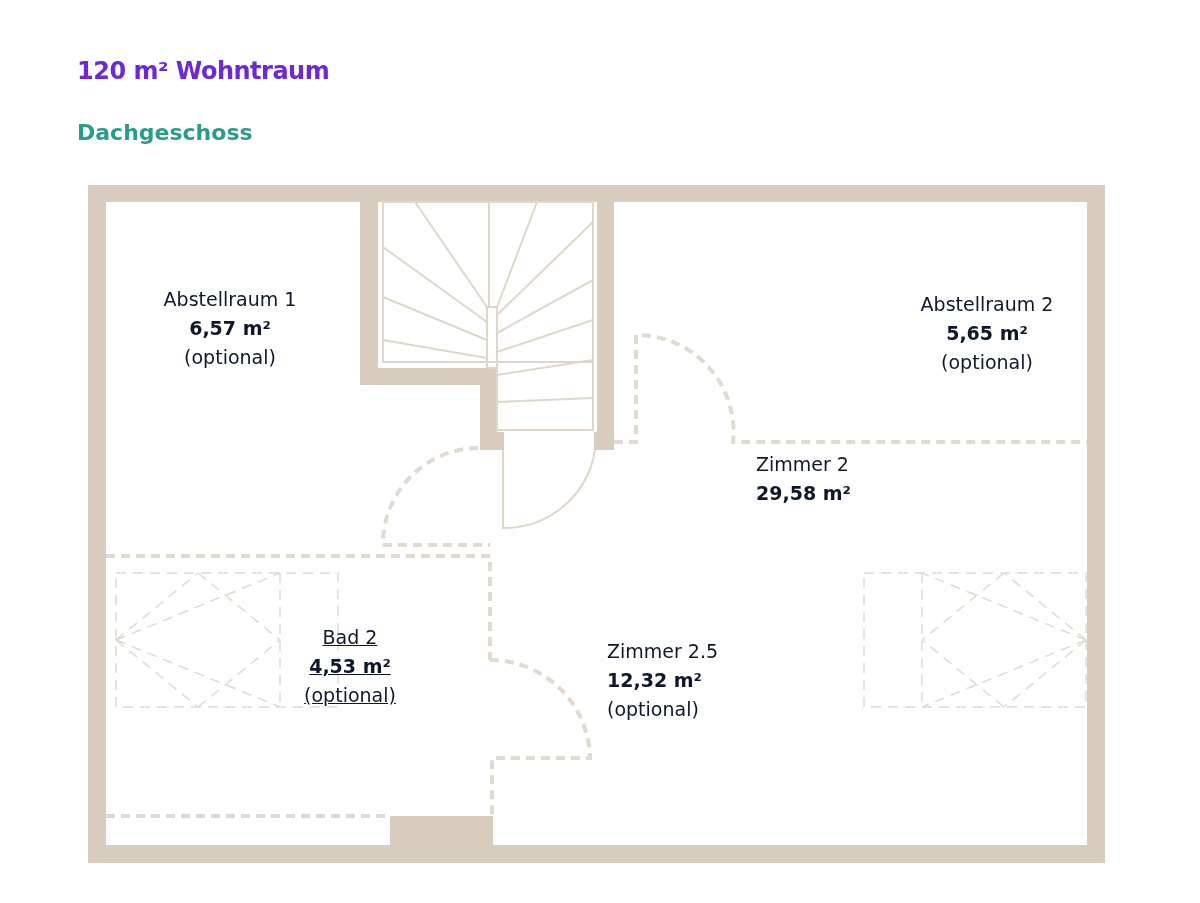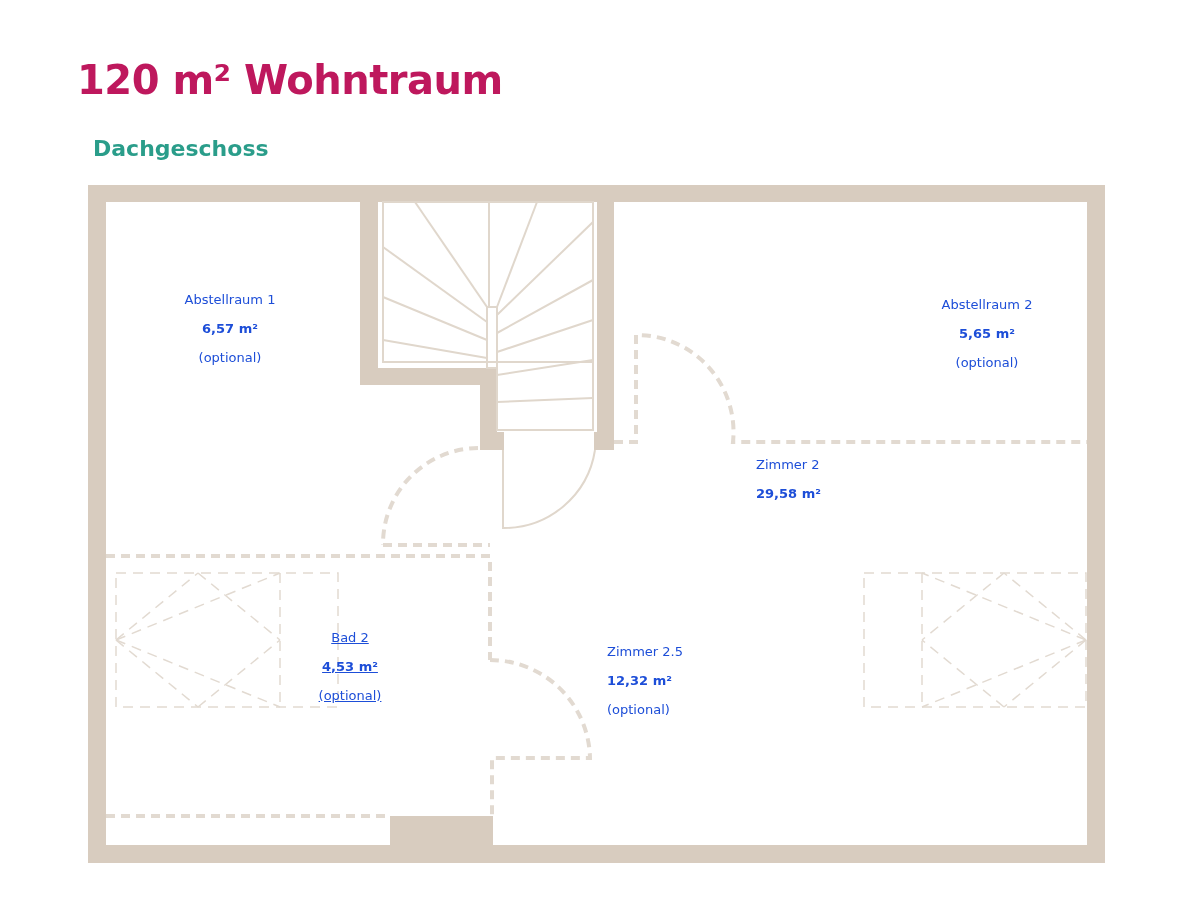--- a/index.html
+++ b/index.html
@@ -1,20 +1,20 @@
 <!DOCTYPE html>
 <html><head>
   <meta charset="utf-8">
   <style>
     html, body { margin: 0; padding: 0; background: #ffffff; }
     body { width: 1200px; height: 903px; position: relative; overflow: hidden; font-family: "DejaVu Sans", sans-serif; }
-    .title { position: absolute; left: 77px; top: 58px; margin: 0; font-size: 40px; font-weight: bold; color: #be185d; letter-spacing: -0.5px; line-height: 1.1; }
-    .subtitle { position: absolute; left: 77px; top: 120px; margin: 16px; font-size: 22px; font-weight: bold; color: #2a9d8a; line-height: 1.2; }
+    .title { position: absolute; left: 77px; top: 58px; margin: 0; font-size: 24px; font-weight: bold; color: #6d28d9; letter-spacing: -0.5px; line-height: 1.1; }
+    .subtitle { position: absolute; left: 77px; top: 120px; margin: 0; font-size: 22px; font-weight: bold; color: #2a9d8a; line-height: 1.2; }
     svg.plan { position: absolute; left: 0; top: 0; }
-    .room-label { position: absolute; font-size: 13px; color: #1d4ed8; line-height: 29px; white-space: nowrap; }
+    .room-label { position: absolute; font-size: 19px; color: #0f172a; line-height: 29px; white-space: nowrap; }
     .room-label .area { font-weight: bold; }
     .center { text-align: center; transform: translateX(-50%); }
   </style>
 </head>
 <body>
 
 <h1 class="title">120 m² Wohntraum</h1>
 <h2 class="subtitle">Dachgeschoss</h2>
 
 <svg class="plan" width="1200" height="903" viewBox="0 0 1200 903">

